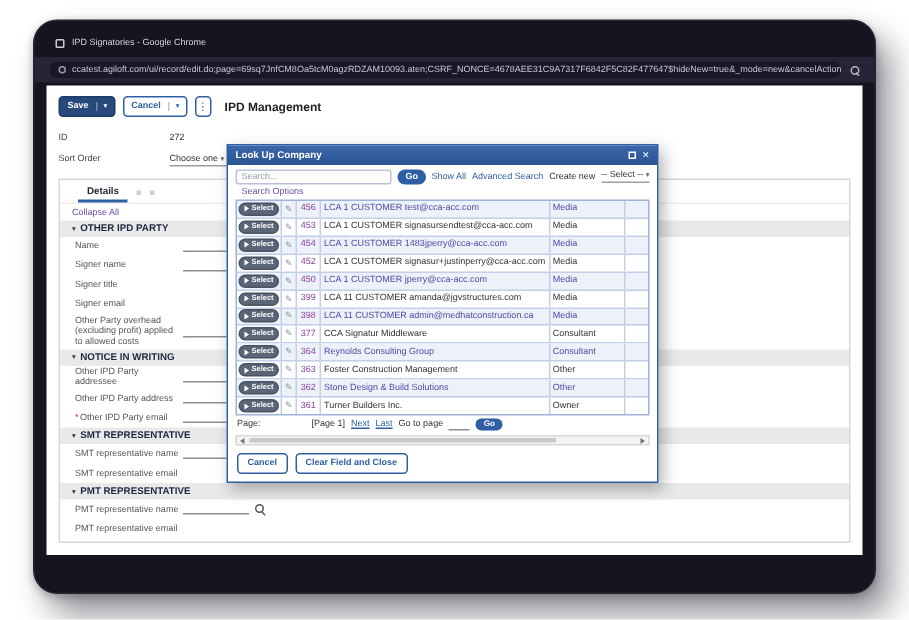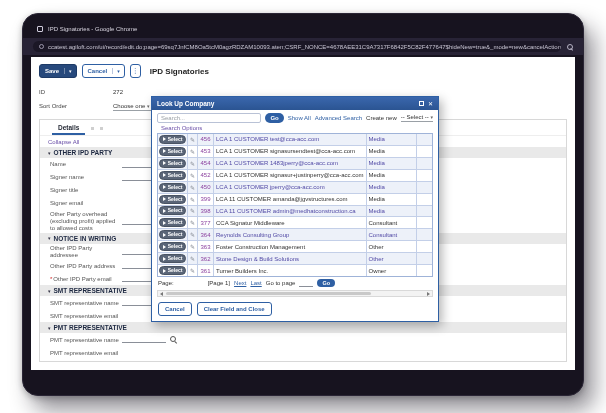--- a/index.html
+++ b/index.html
@@ -137,21 +137,21 @@
           <span class="lbl">Save</span>
           <span class="arr">▾</span>
         </div>
         <div class="btn-cancel">
           <span class="lbl">Cancel</span>
           <span class="arr">▾</span>
         </div>
         <div class="btn-more">
           <span>⋮</span>
         </div>
-        <div class="page-title">IPD Signatories</div>
+        <div class="page-title">IPD Management</div>
       </div>
 
       <div class="meta-row" style="top:32px;">
         <span class="lbl">ID</span>
         <span class="val">272</span>
       </div>
       <div class="meta-row" style="top:46px;">
         <span class="lbl">Sort Order</span>
         <span class="dropdown">
           <span>Choose one</span>

